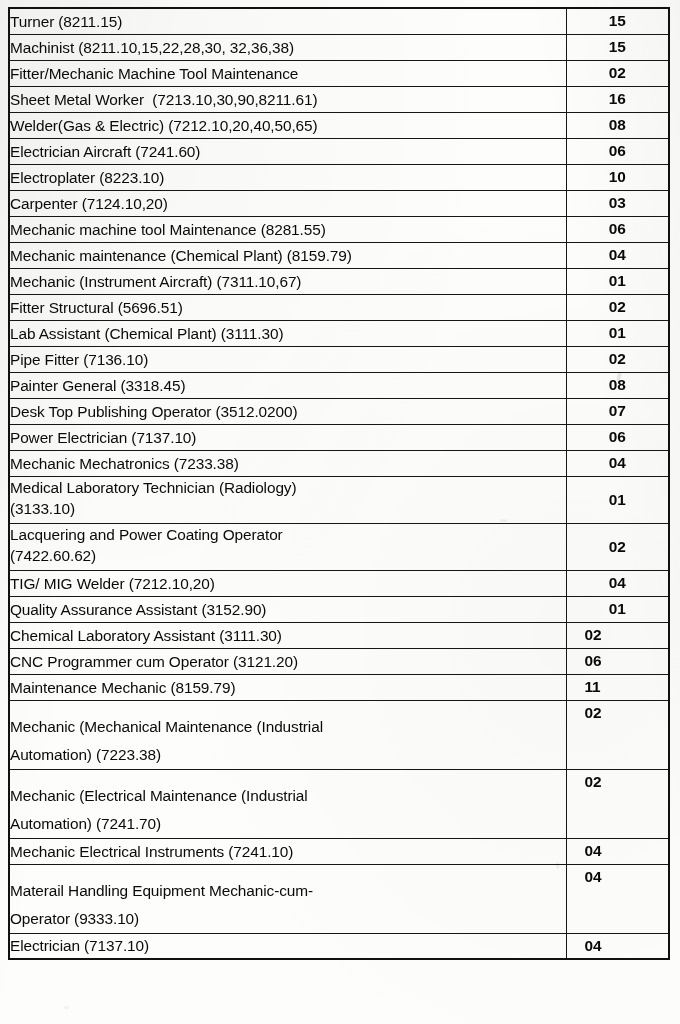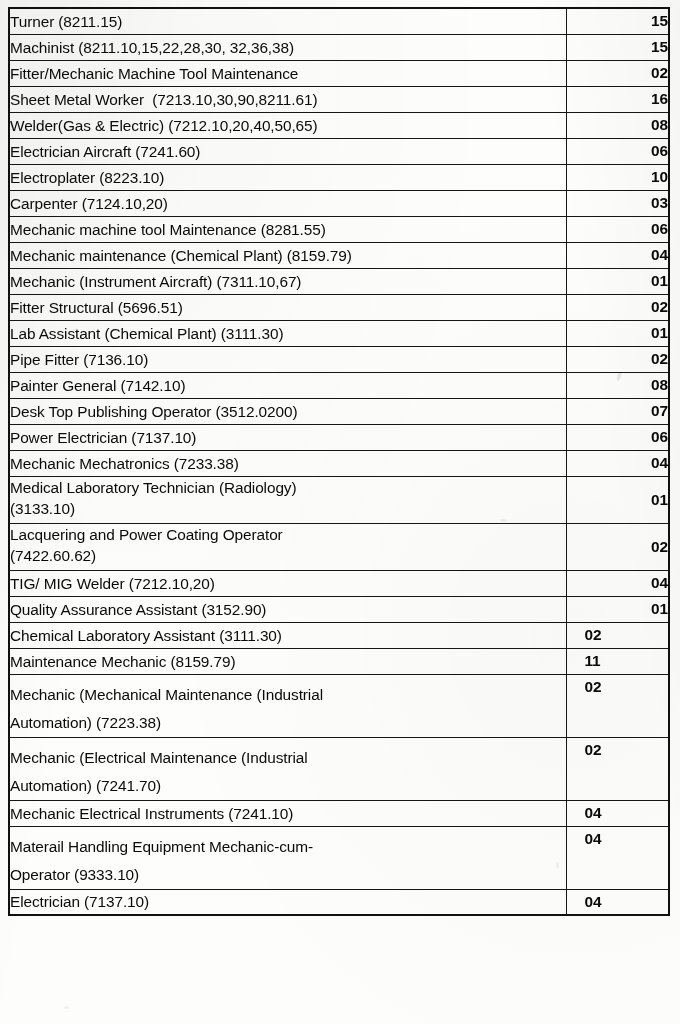--- a/index.html
+++ b/index.html
@@ -48,28 +48,28 @@
   .col-trade { width: 557px; }
   .trade-cell {
     padding: 2px 6px 3px 9px;
     line-height: 21px;
     vertical-align: middle;
     white-space: pre-wrap;
   }
   
   tr.tall .trade-cell,
   tr.xtall .trade-cell { vertical-align: top; }
-  tr.xtall .trade-cell { line-height: 28px; padding-top: 6px; }
+  tr.xtall .trade-cell { line-height: 28px; padding-top: 12px; }
 
   
   .col-count { width: 103px; }
   .count-cell {
     font-size: 16px;
     font-weight: bold;
-    text-align: right;
+    text-align: center;
     vertical-align: middle;
     letter-spacing: 0.3px;
     padding: 2px 0 3px 0;
   }
   
   tr.count-left .count-cell {
     text-align: left;
     vertical-align: top;
     padding-left: 18px;
     padding-top: 3px;
@@ -153,21 +153,21 @@
         </tr>
         <tr class="short">
           <td class="trade-cell">Lab Assistant (Chemical Plant) (3111.30)</td>
           <td class="count-cell">01</td>
         </tr>
         <tr class="short">
           <td class="trade-cell">Pipe Fitter (7136.10)</td>
           <td class="count-cell">02</td>
         </tr>
         <tr class="short">
-          <td class="trade-cell">Painter General (7142.10)</td>
+          <td class="trade-cell">Painter General (3318.45)</td>
           <td class="count-cell">08</td>
         </tr>
         <tr class="short">
           <td class="trade-cell">Desk Top Publishing Operator (3512.0200)</td>
           <td class="count-cell">07</td>
         </tr>
         <tr class="short">
           <td class="trade-cell">Power Electrician (7137.10)</td>
           <td class="count-cell">06</td>
         </tr>
@@ -189,20 +189,24 @@
           <td class="trade-cell">TIG/ MIG Welder (7212.10,20)</td>
           <td class="count-cell">04</td>
         </tr>
         <tr class="short">
           <td class="trade-cell">Quality Assurance Assistant (3152.90)</td>
           <td class="count-cell">01</td>
         </tr>
         <tr class="short count-left">
           <td class="trade-cell">Chemical Laboratory Assistant (3111.30)</td>
           <td class="count-cell">02</td>
+        </tr>
+        <tr class="short count-left">
+          <td class="trade-cell">CNC Programmer cum Operator (3121.20)</td>
+          <td class="count-cell">06</td>
         </tr>
         <tr class="short count-left">
           <td class="trade-cell">Maintenance Mechanic (8159.79)</td>
           <td class="count-cell">11</td>
         </tr>
         <tr class="xtall count-left">
           <td class="trade-cell">Mechanic (Mechanical Maintenance (Industrial
 Automation) (7223.38)</td>
           <td class="count-cell">02</td>
         </tr>

